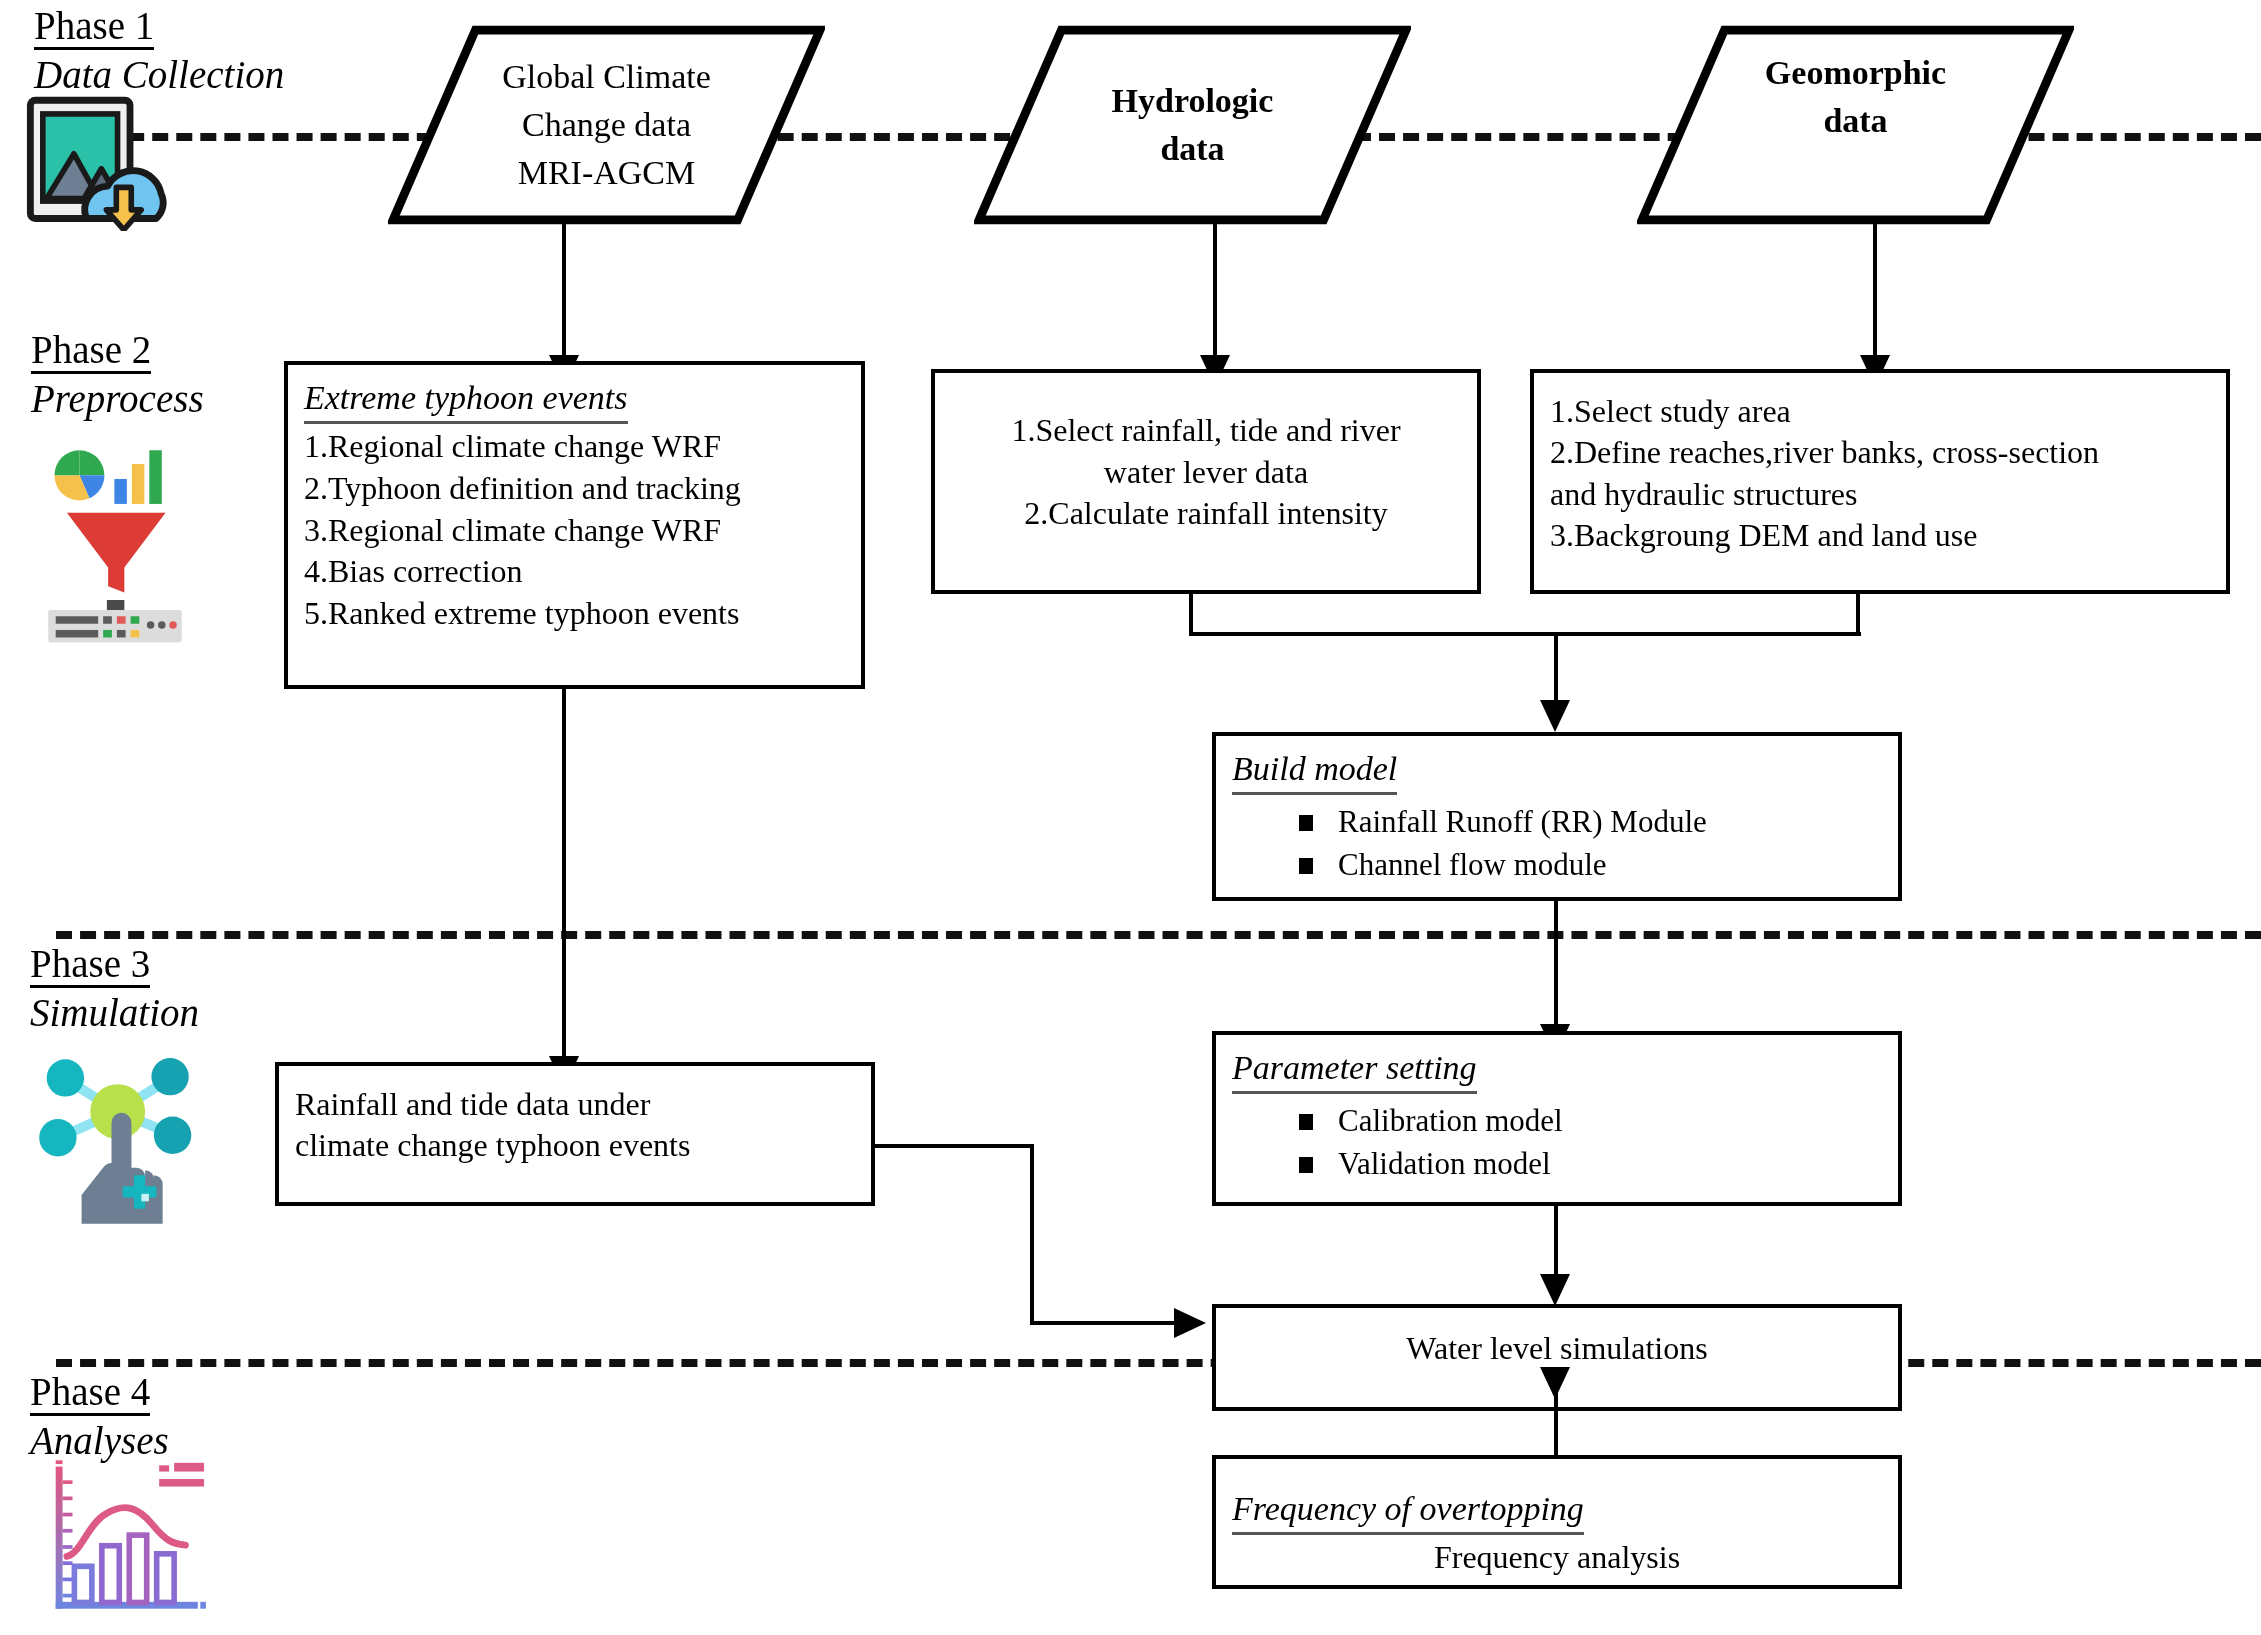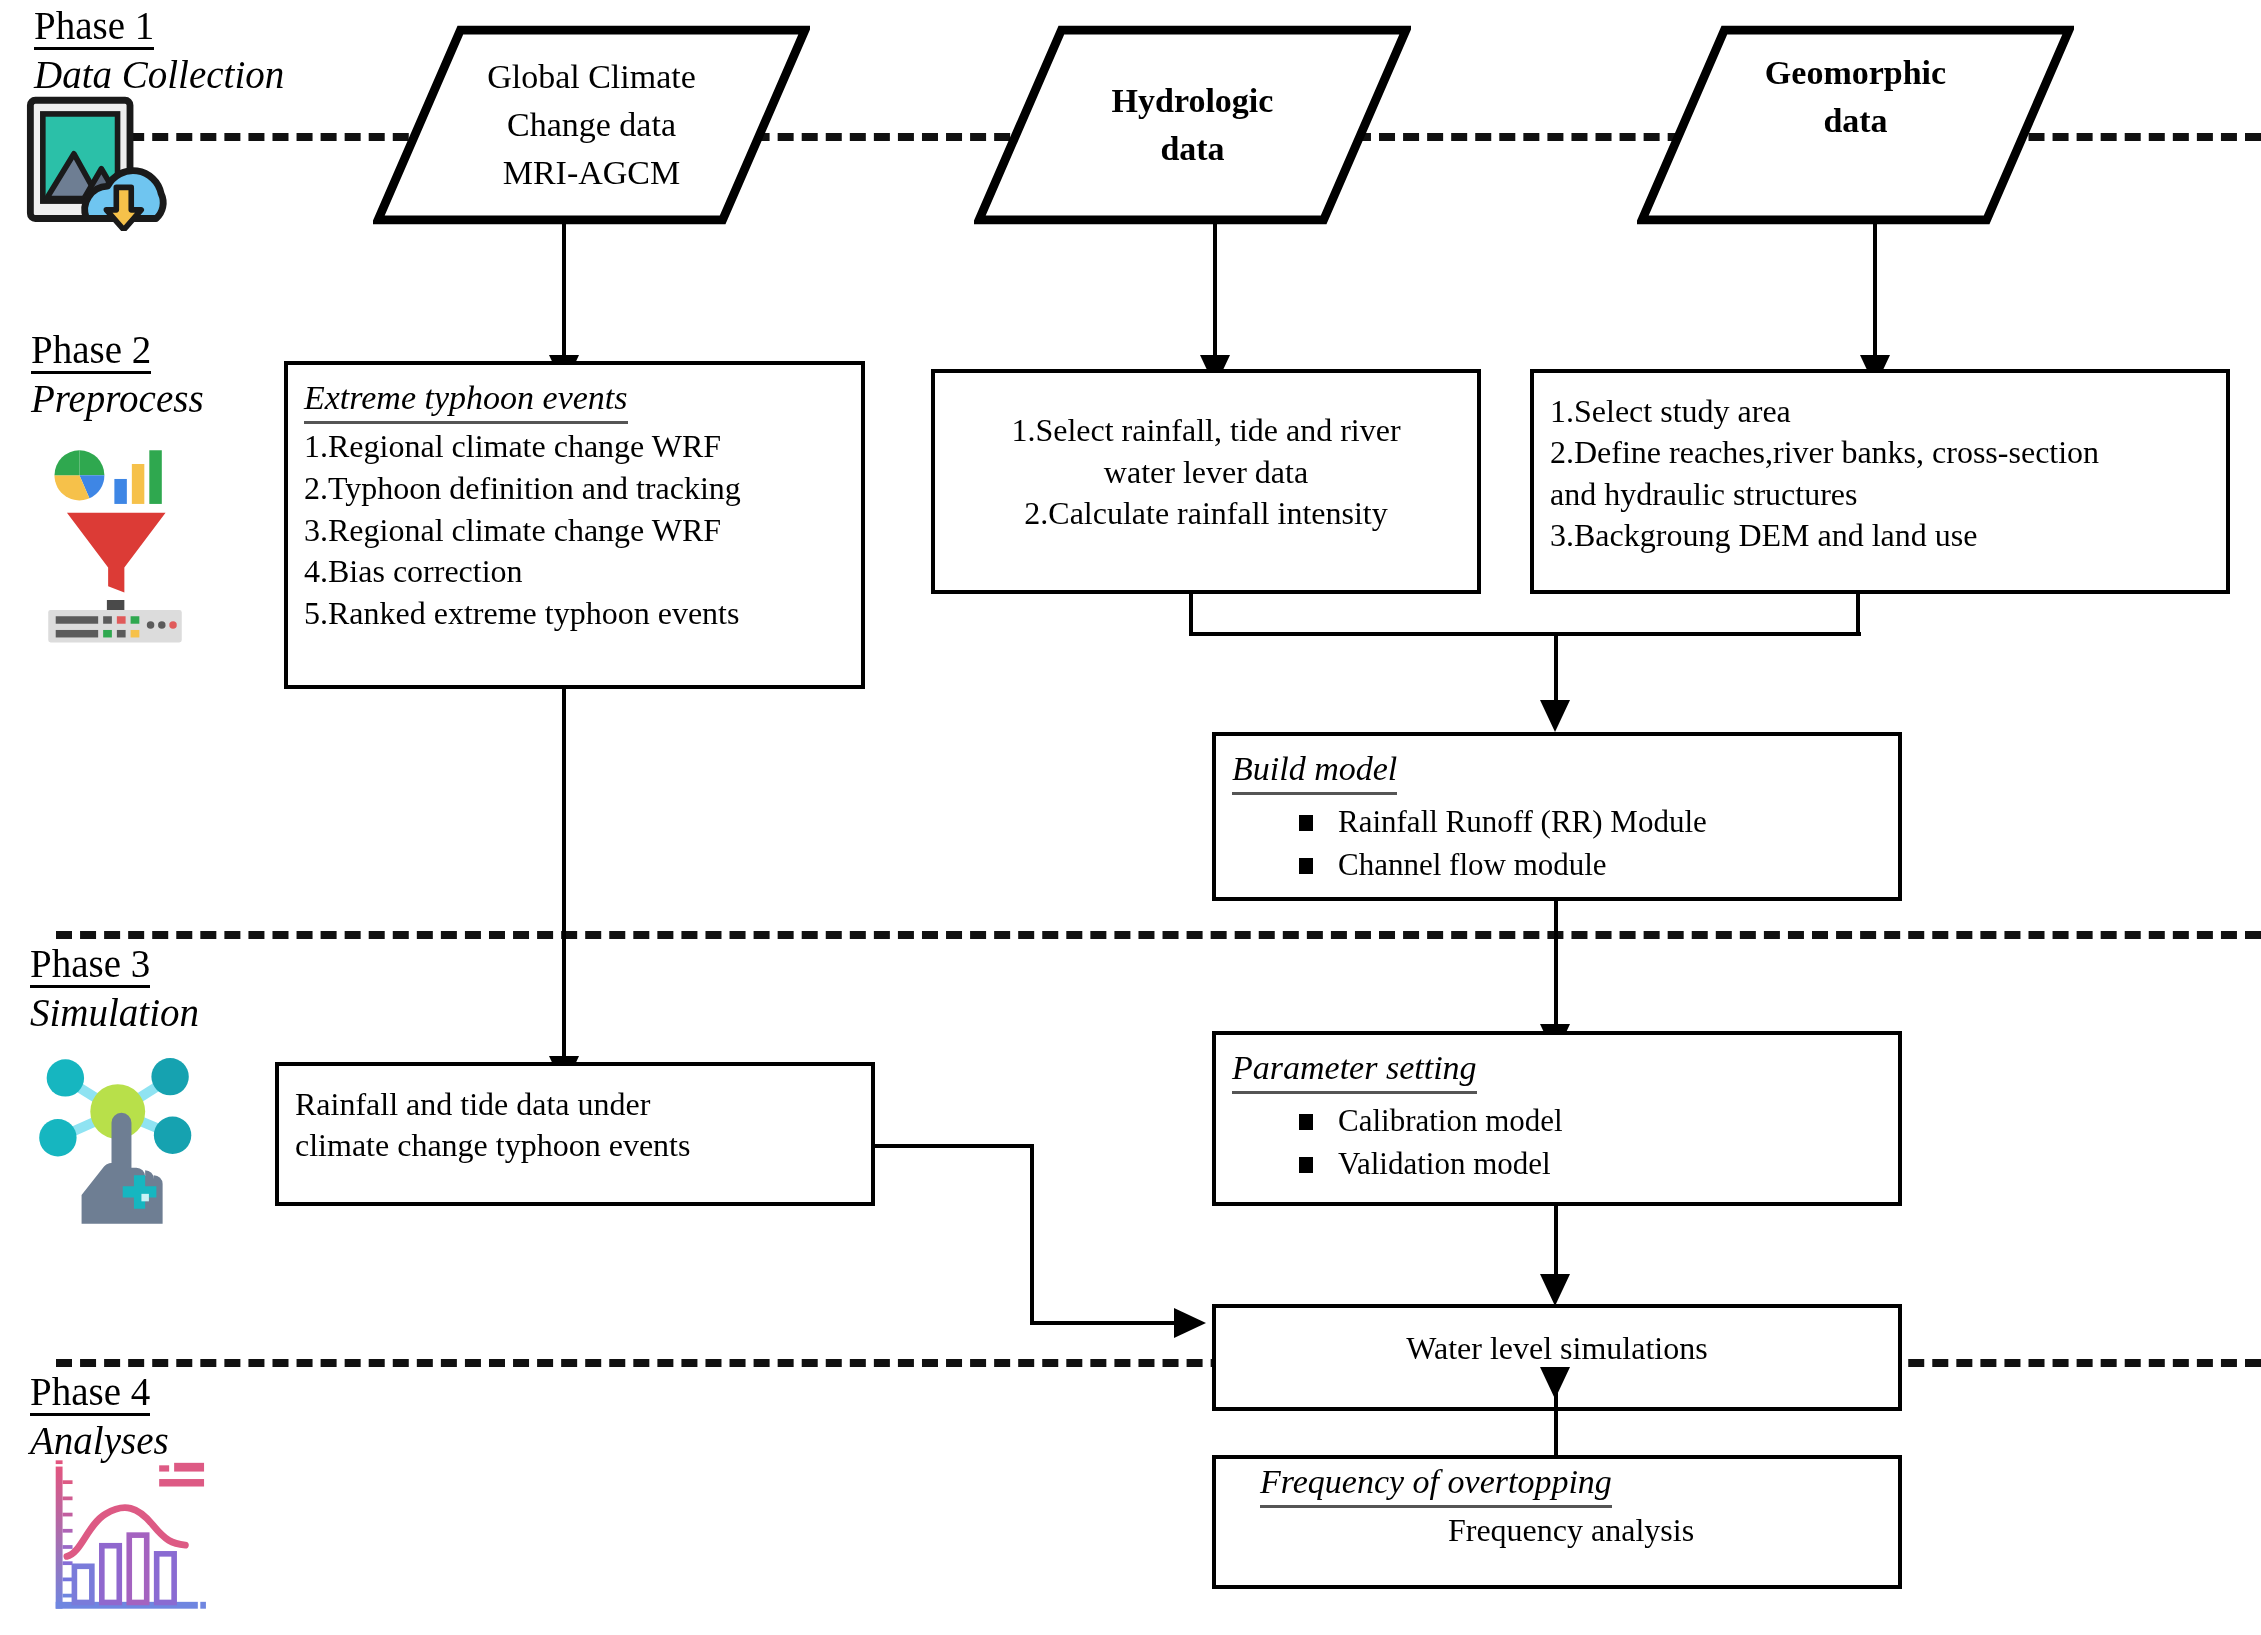--- a/index.html
+++ b/index.html
@@ -69,21 +69,21 @@
       <rect x="38" y="32" width="120" height="140" fill="#2BC0A8" stroke="#1A1A1A" stroke-width="9"></rect>
       <path d="M44 168 L88 96 L128 168 Z" fill="#6E7E93" stroke="#1A1A1A" stroke-width="9" stroke-linejoin="round"></path>
       <path d="M104 168 L132 120 L160 168 Z" fill="#5C6B7E" stroke="#1A1A1A" stroke-width="9" stroke-linejoin="round"></path>
       <g>
         <path d="M108 200 a38 38 0 0 1 34 -52 a46 46 0 0 1 86 12 a34 34 0 0 1 -8 40 Z" fill="#6FC5F0" stroke="#1A1A1A" stroke-width="11" stroke-linejoin="round"></path>
         <path d="M156 150 l0 36 l-16 0 l28 32 l28 -32 l-16 0 l0 -36 Z" fill="#F6C14A" stroke="#1A1A1A" stroke-width="9" stroke-linejoin="round"></path>
       </g>
     </svg>
   </div>
 
-  <div class="par" style="left:373px;top:25px;width:437px;height:200px;">
+  <div class="par" style="left:388px;top:25px;width:437px;height:200px;">
     <svg width="437" height="200" viewBox="0 0 700 320">
       <polygon points="140,8 692,8 560,312 8,312" fill="#ffffff" stroke="#000" stroke-width="14"></polygon>
     </svg>
     <div class="ptext">
       <div>
         <span class="ln">Global Climate</span>
         <span class="ln">Change data</span>
         <span class="ln">MRI-AGCM</span>
       </div>
     </div>
@@ -299,20 +299,20 @@
 
       <path d="M48 162 C70 158, 82 110, 110 94 C140 76, 162 82, 186 112 C206 136, 216 142, 238 144" fill="none" stroke="#DD5A84" stroke-width="11" stroke-linecap="round"></path>
 
       <rect x="196" y="16" width="16" height="10" fill="#DD5A84"></rect>
       <rect x="220" y="12" width="48" height="14" fill="#DD5A84"></rect>
       <rect x="196" y="38" width="72" height="12" fill="#DD5A84"></rect>
     </svg>
   </div>
 
   <div class="box" style="left:1212px;top:1455px;width:690px;height:134px;">
-    <div class="box-inner" style="padding-top:1px;margin-left:28px;">
+    <div class="box-inner" style="padding-top:28px;">
       <span class="hd">Frequency of overtopping</span>
       <div class="center">Frequency analysis</div>
     </div>
   </div>
 
 </div>
 
 
 </body></html>

